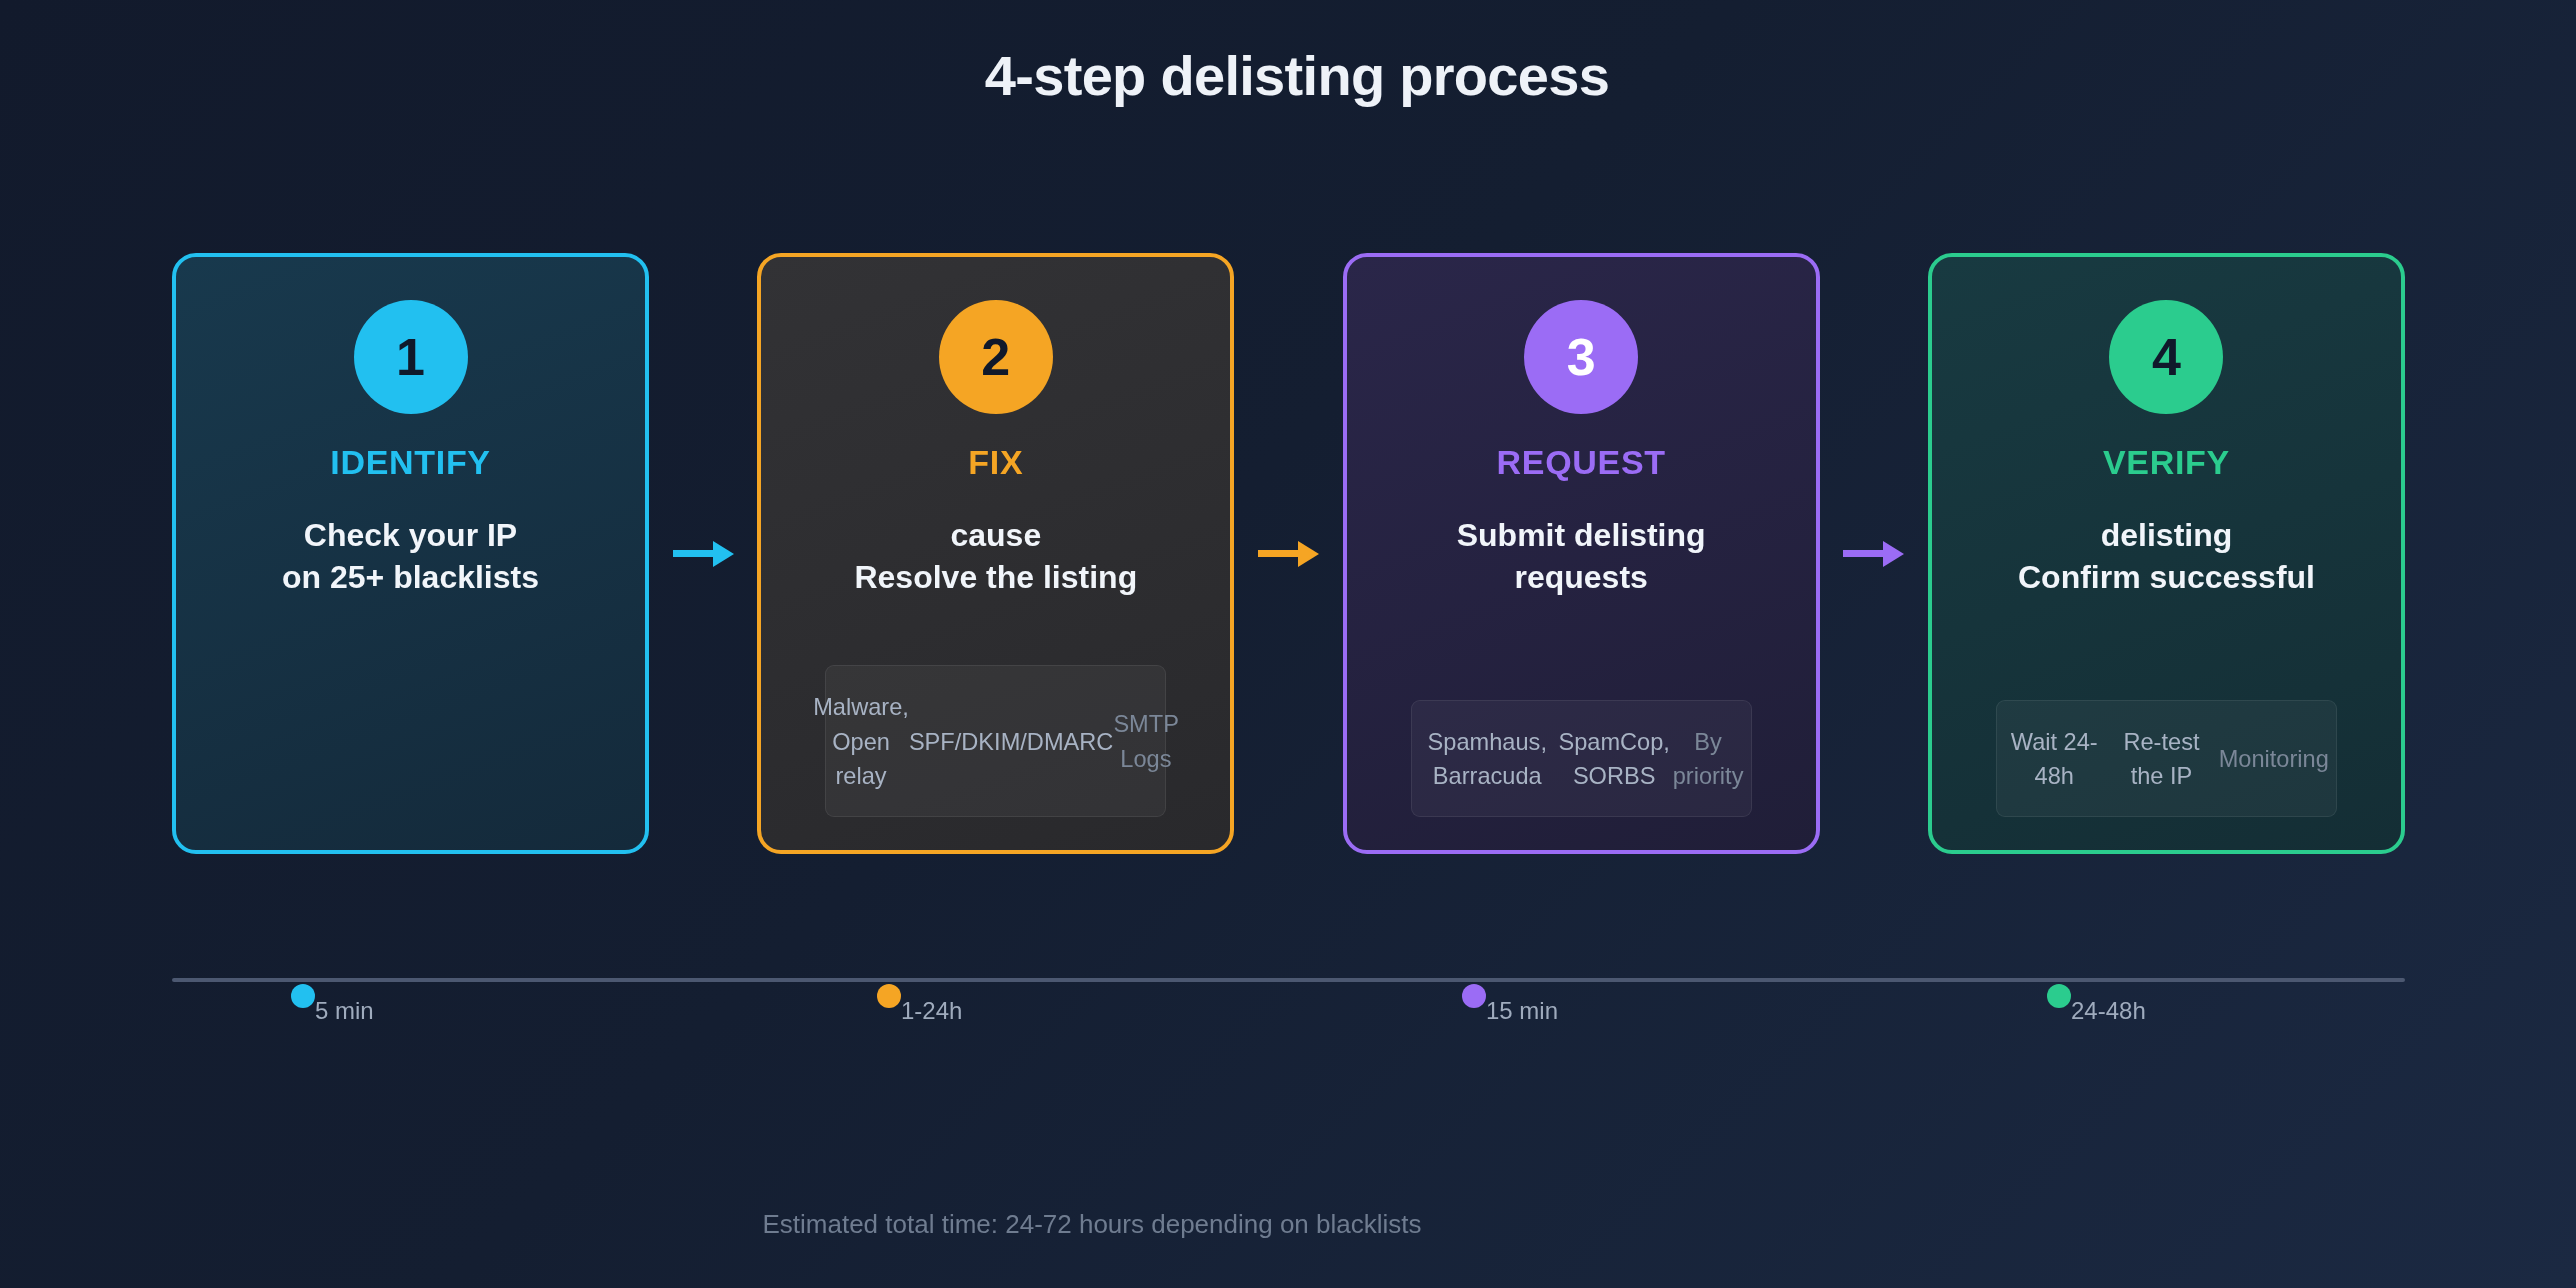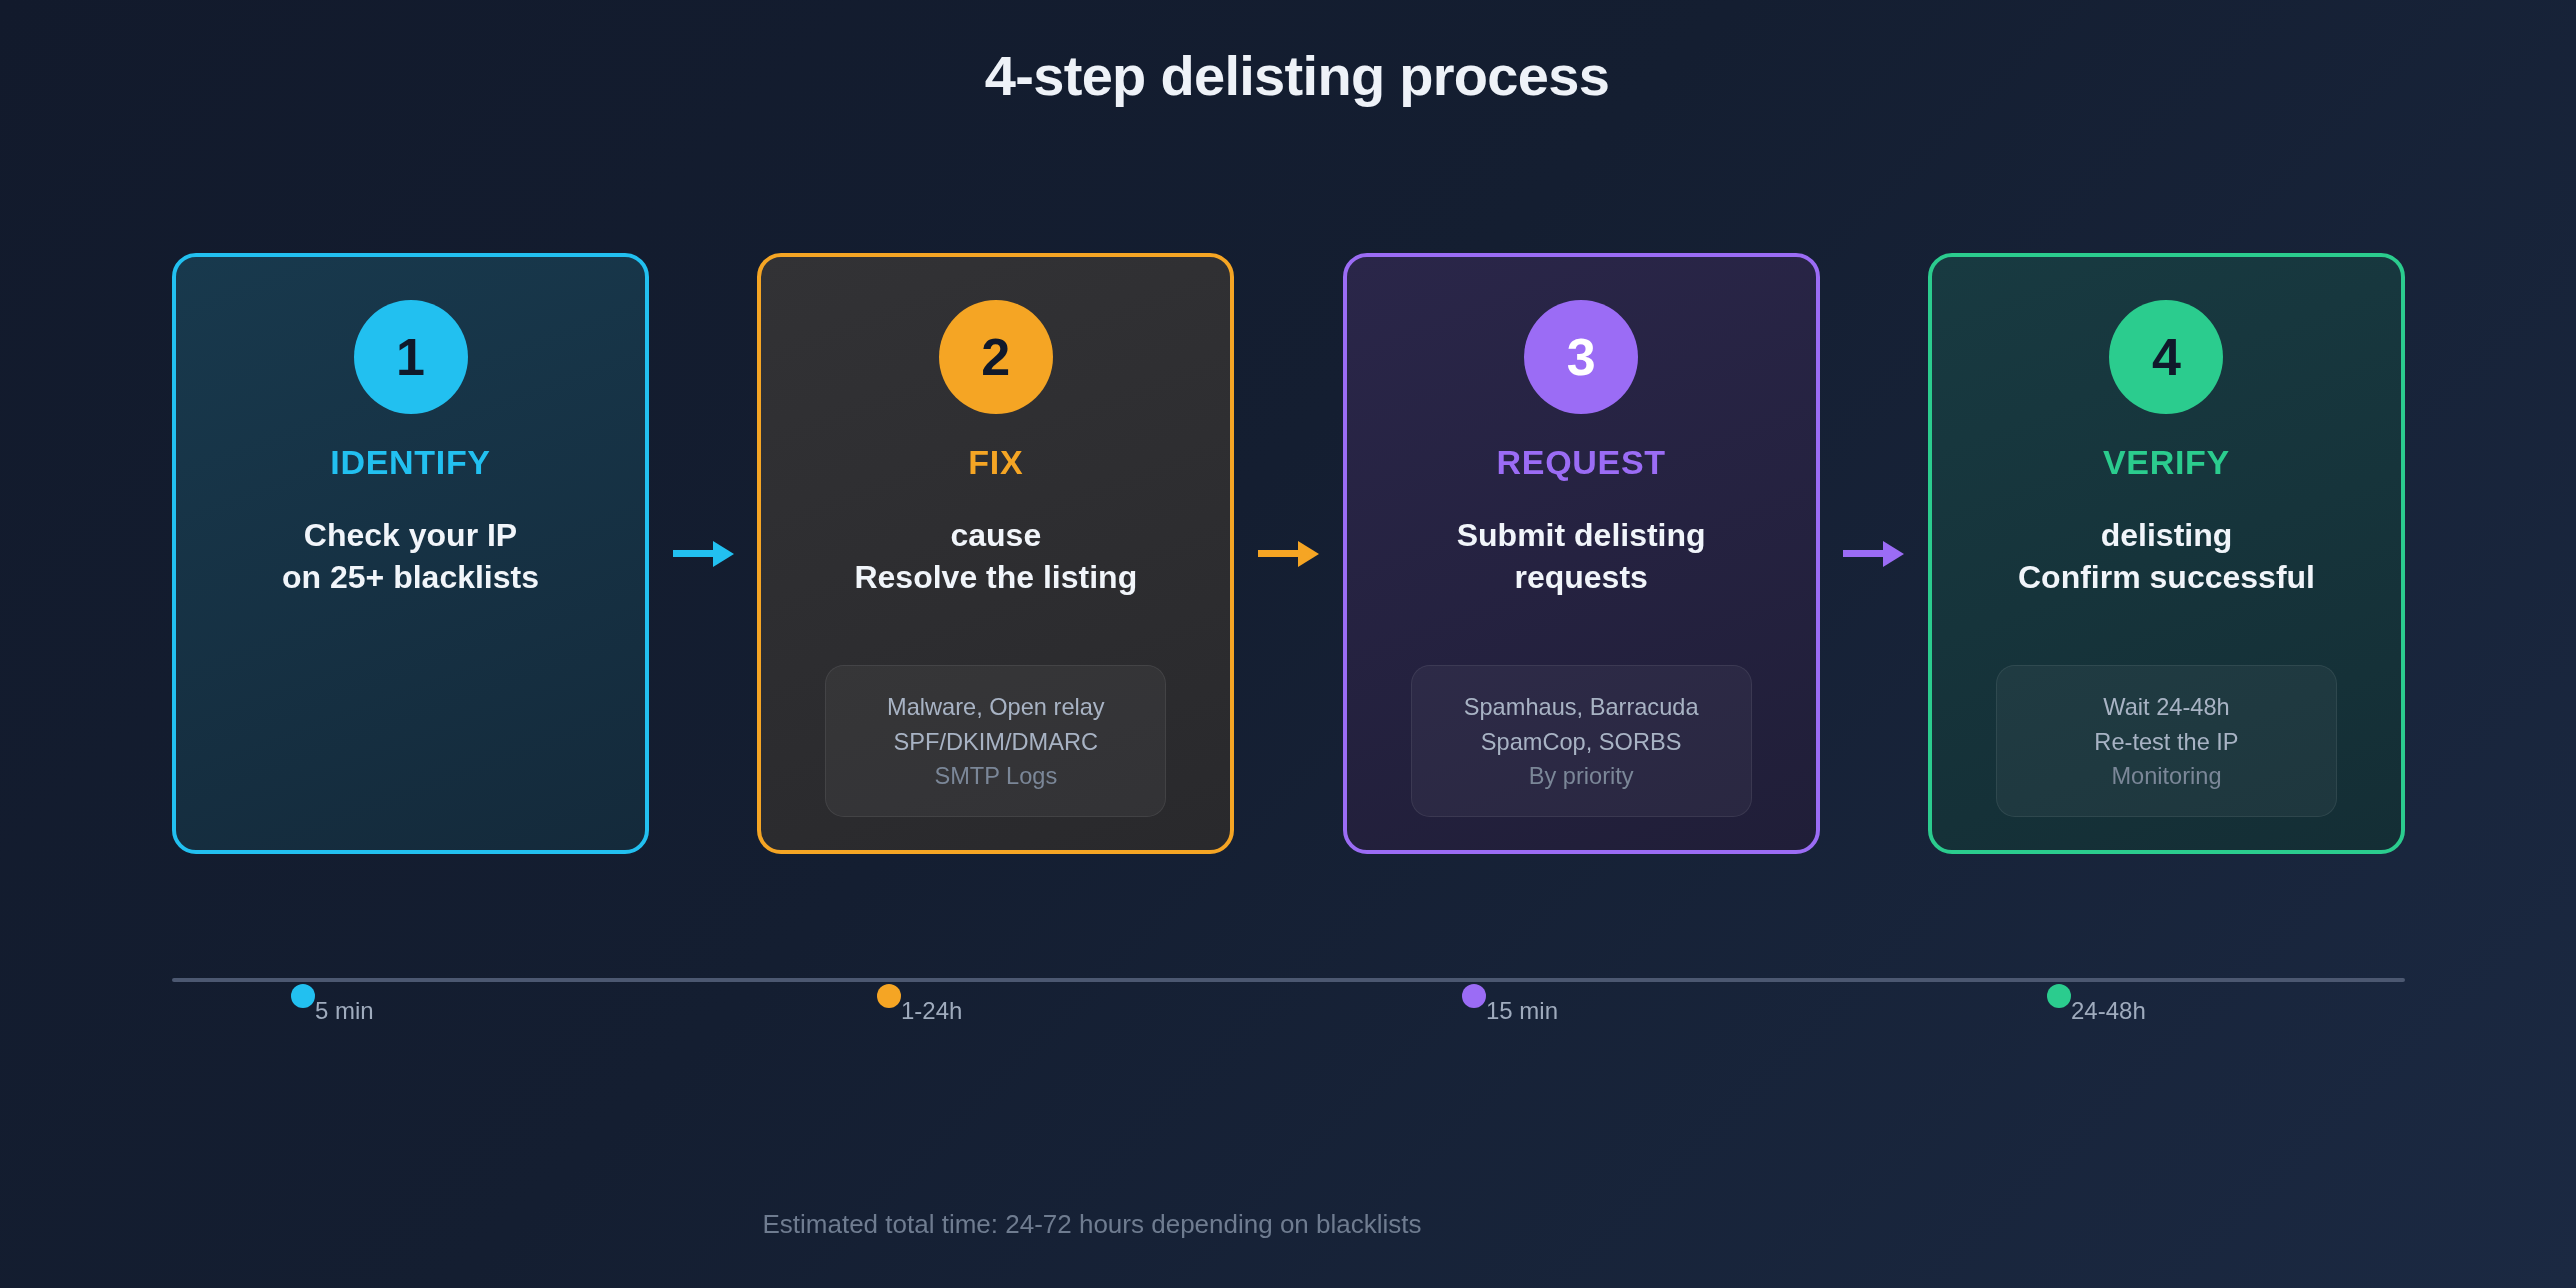--- a/index.html
+++ b/index.html
@@ -94,26 +94,26 @@
     text-align: center;
     line-height: 1.33;
     width: 92%;
   }
 
   .detail-box {
     position: absolute;
     left: 64px;
     right: 64px;
     bottom: 33px;
-    border-radius: 19px;
+    border-radius: 9px;
     background: rgba(255,255,255,0.045);
     border: 1.4px solid rgba(255,255,255,0.075);
     padding: 24px 7.2px 23px;
     display: flex;
-    flex-direction: column;
+    flex-direction: row;
     align-items: center;
     justify-content: center;
   }
 
   .detail-line {
     font-size: 23.6px;
     color: #a8b3c4;
     text-align: center;
     line-height: 1.45;
   }

